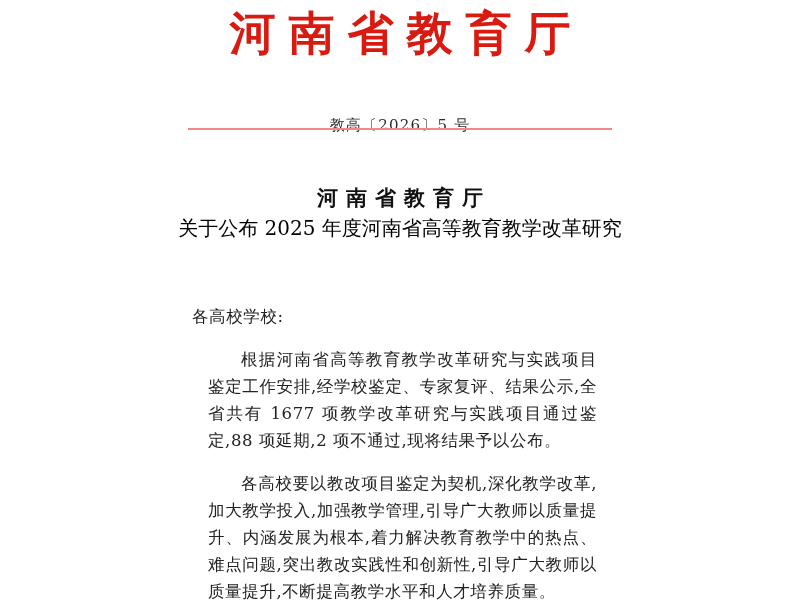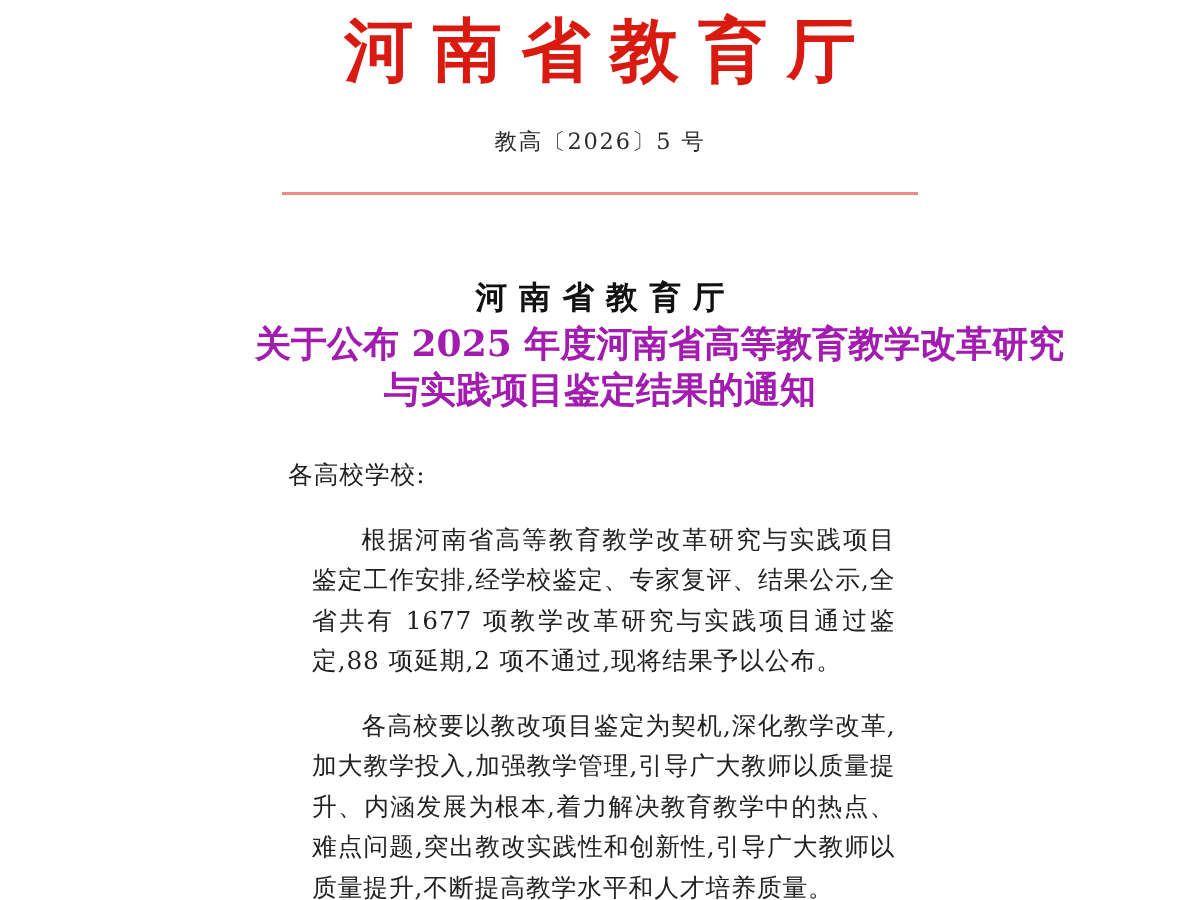--- a/index.html
+++ b/index.html
@@ -38,21 +38,21 @@
     line-height: 58px;
     letter-spacing: 13px;
     text-indent: 13px;
     color: #d91a10;
     white-space: nowrap;
   }
 
   
   .doc-number {
     position: absolute;
-    top: 83px;
+    top: 114px;
     left: 0;
     width: 800px;
     text-align: center;
     font-size: 15px;
     line-height: 22px;
     letter-spacing: 1.2px;
     color: #2b2b2b;
     white-space: nowrap;
   }
 
@@ -77,25 +77,25 @@
   .title-org {
     font-weight: 700;
     font-size: 21px;
     line-height: 31px;
     letter-spacing: 8px;
     text-indent: 8px;
     color: #111111;
     white-space: nowrap;
   }
   .title-main {
-    font-weight: 700;
-    font-size: 24px;
+    font-weight: 400;
+    font-size: 20px;
     line-height: 31px;
     letter-spacing: 0px;
-    color: #a21caf;
+    color: #000000;
   }
   .title-line {
     display: block;
     white-space: nowrap;
   }
 
   
   .body-block {
     position: absolute;
     top: 303px;
@@ -129,21 +129,20 @@
   </div>
 
   <div class="doc-number">教高〔2026〕5 号</div>
 
   <div class="red-rule"></div>
 
   <div class="title-block">
     <div class="title-org">河南省教育厅</div>
     <div class="title-main">
       <span class="title-line">关于公布 2025 年度河南省高等教育教学改革研究</span>
-      <span class="title-line">与实践项目鉴定结果的通知</span>
     </div>
   </div>
 
   <div class="body-block">
     <div class="salutation">各高校学校:</div>
     <p class="para">根据河南省高等教育教学改革研究与实践项目鉴定工作安排,经学校鉴定、专家复评、结果公示,全省共有 1677 项教学改革研究与实践项目通过鉴定,88 项延期,2 项不通过,现将结果予以公布。</p>
     <p class="para">各高校要以教改项目鉴定为契机,深化教学改革,加大教学投入,加强教学管理,引导广大教师以质量提升、内涵发展为根本,着力解决教育教学中的热点、难点问题,突出教改实践性和创新性,引导广大教师以质量提升,不断提高教学水平和人才培养质量。</p>
   </div>
 
 </div>

